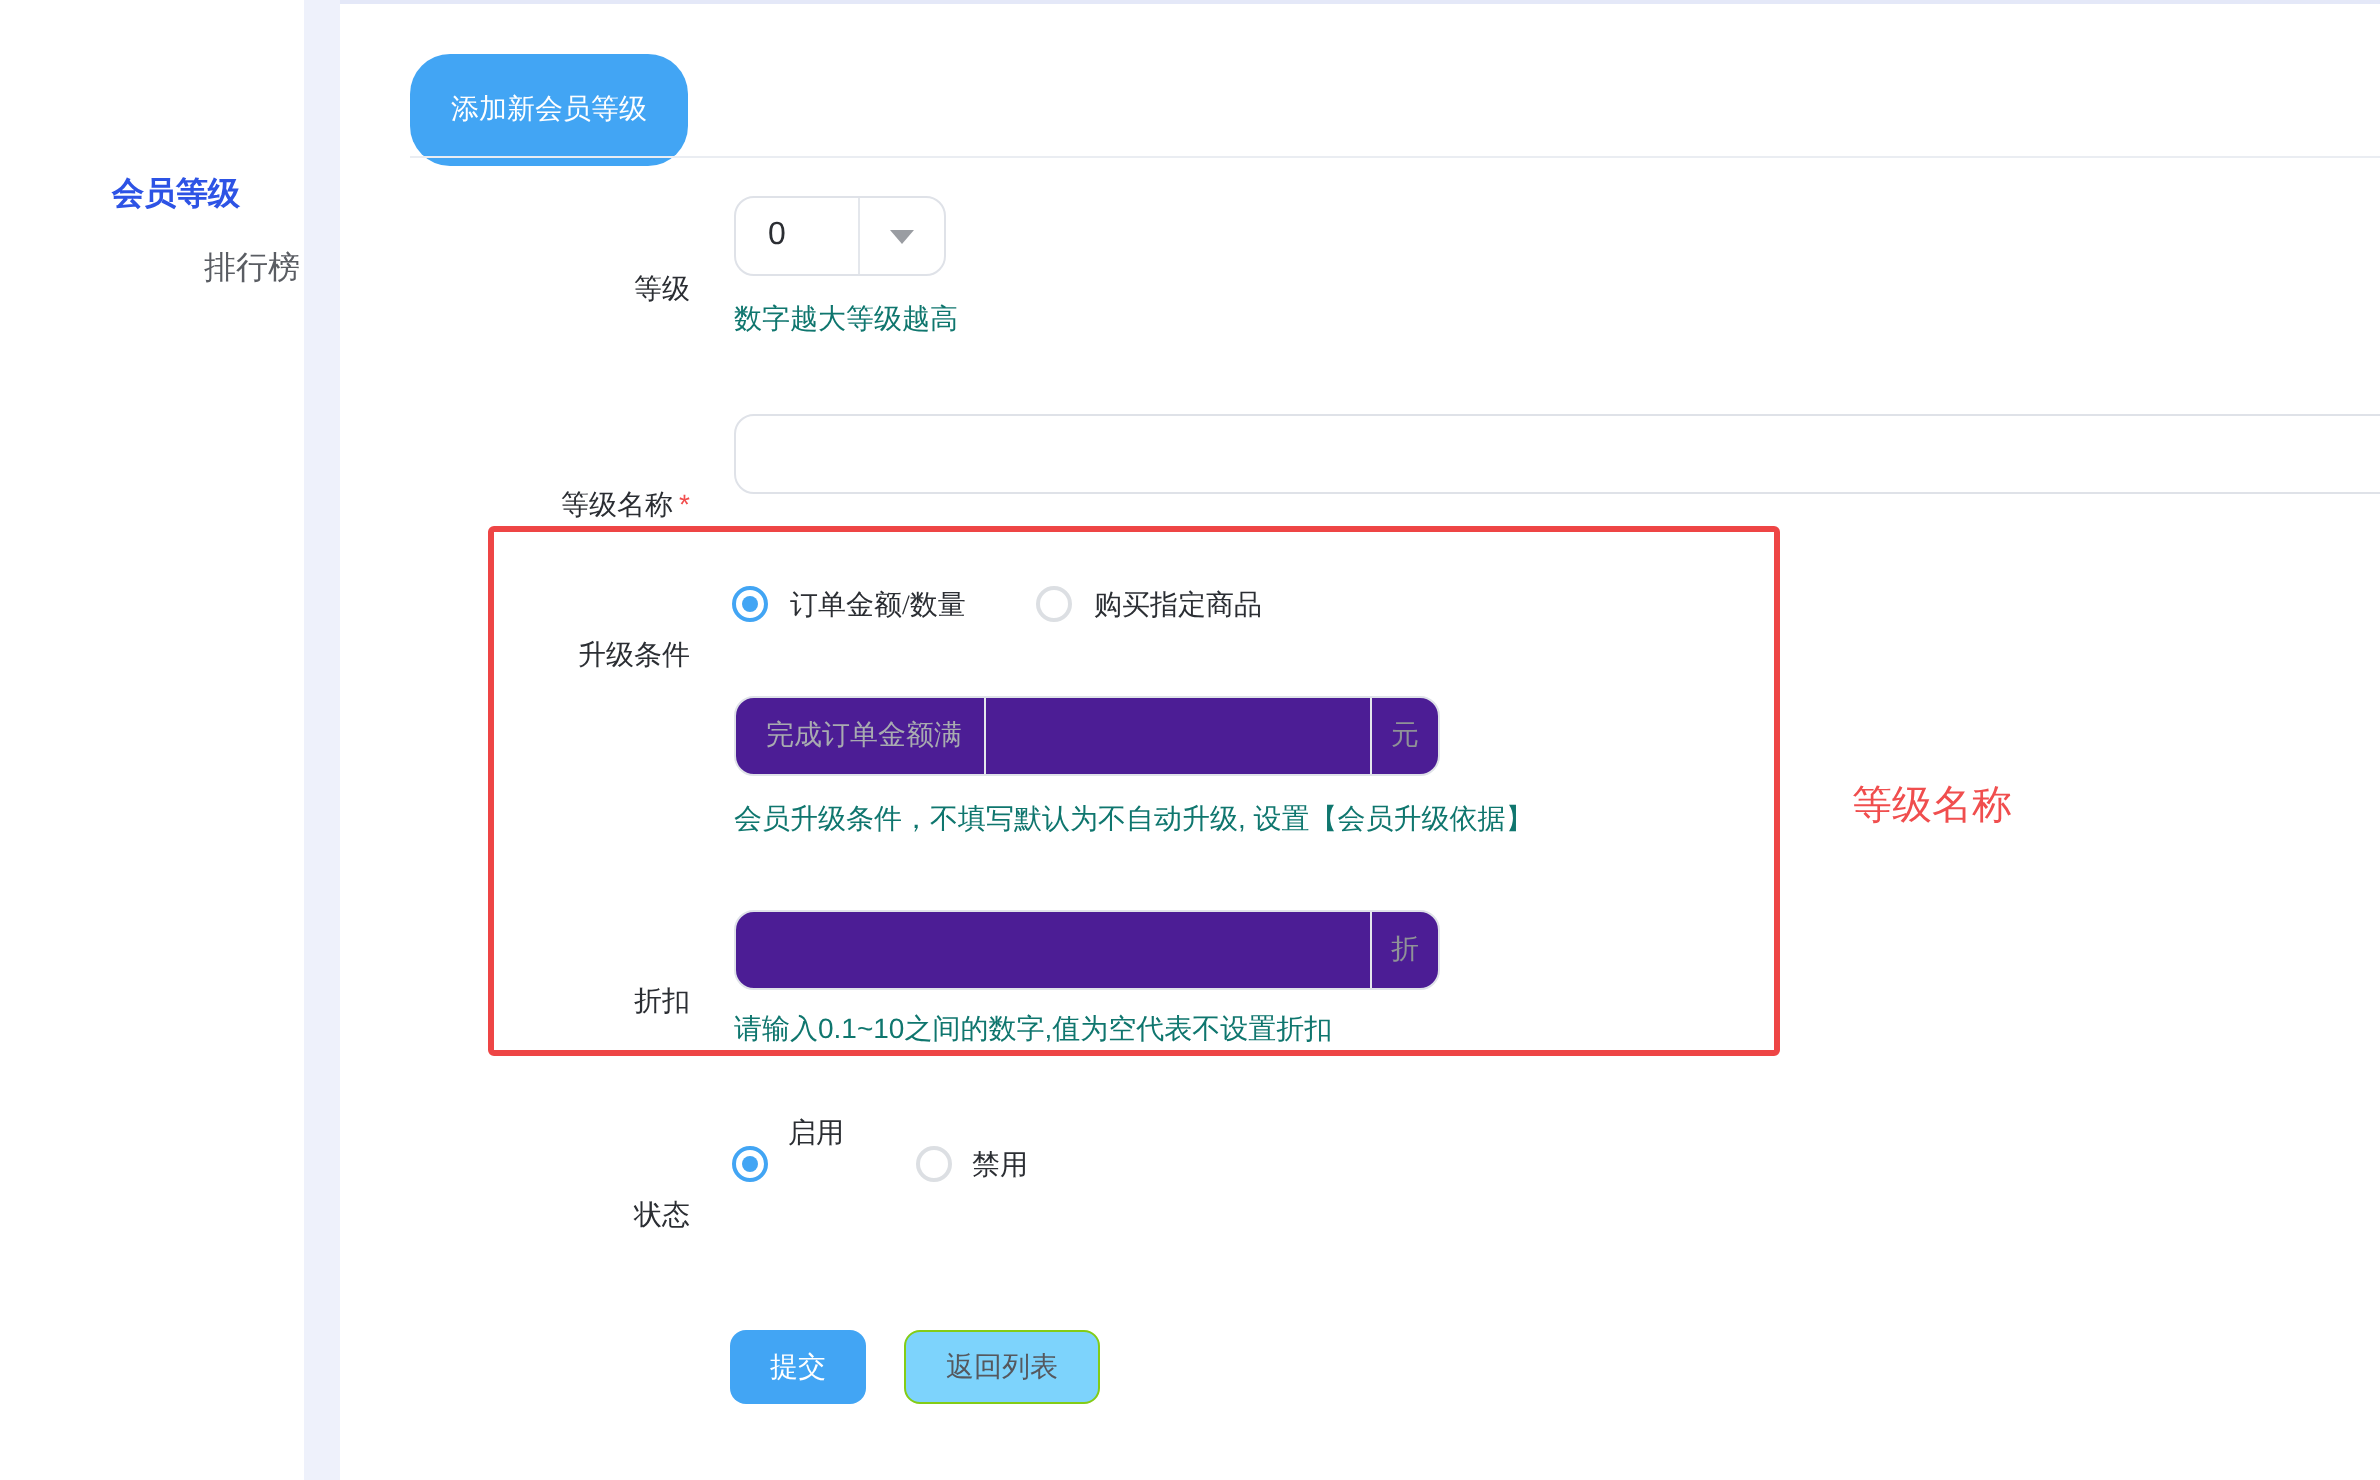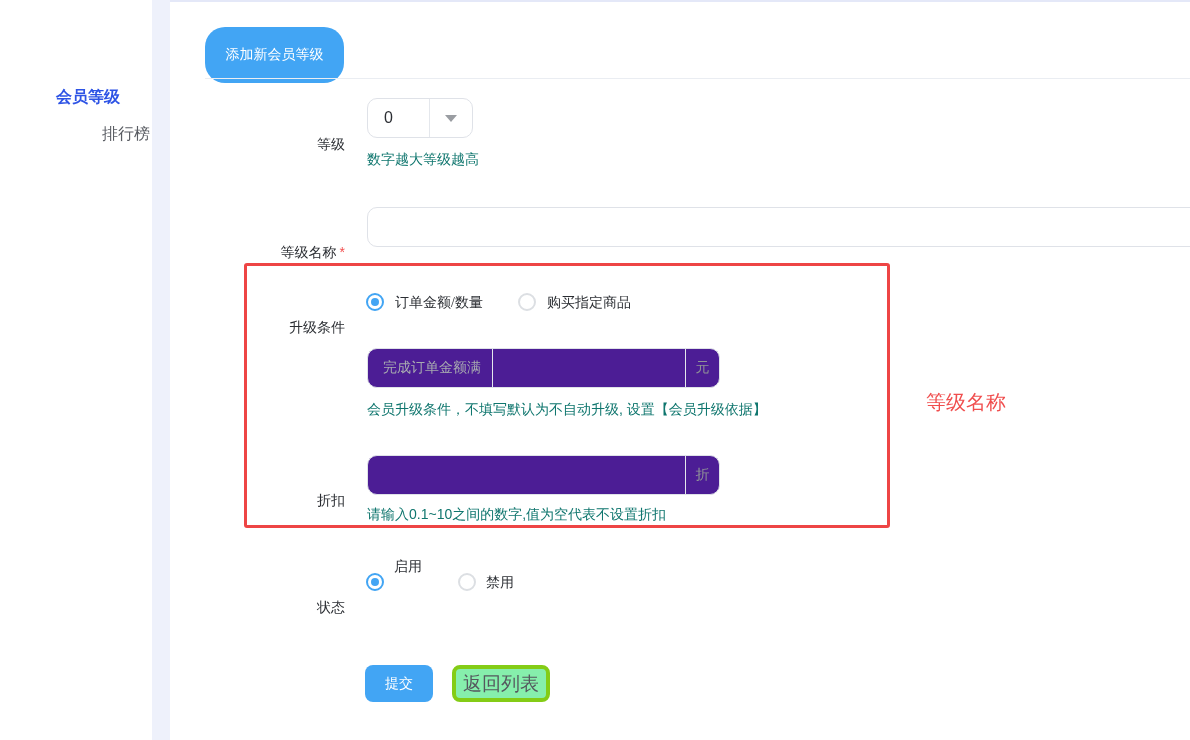--- a/index.html
+++ b/index.html
@@ -65,21 +65,21 @@
   .group-input{flex:1;border:none;outline:none;font-size:14px;padding:0 10px;font-family:inherit;color:#2b2e33;min-width:0;background:transparent;}
   .group-suffix{width:34px;box-sizing:border-box;border-left:1px solid #e4e7ec;display:flex;
     align-items:center;justify-content:center;font-size:14px;color:#8f9297;}
 
   .annotation{position:absolute;left:926px;top:389px;font-size:20px;color:var(--annotation-red);white-space:nowrap;}
 
   
   .submit-btn{position:absolute;left:365px;top:665px;width:68px;height:37px;border:none;border-radius:8px;
     background:var(--accent);color:#fff;font-size:14px;cursor:pointer;font-family:inherit;}
   .back-btn{position:absolute;left:452px;top:665px;width:98px;height:37px;box-sizing:border-box;
-    border:4px solid #84cc16;border-radius:8px;background:#86efac;color:#55585e;font-size:19px;cursor:pointer;
+    border:1px solid #84cc16;border-radius:8px;background:#7dd3fc;color:#55585e;font-size:14px;cursor:pointer;
     font-family:inherit;}
 </style>
 </head>
 <body>
 
 <div class="layout">
 
   <div class="side-strip"></div>
   <div class="content-topline"></div>
 

